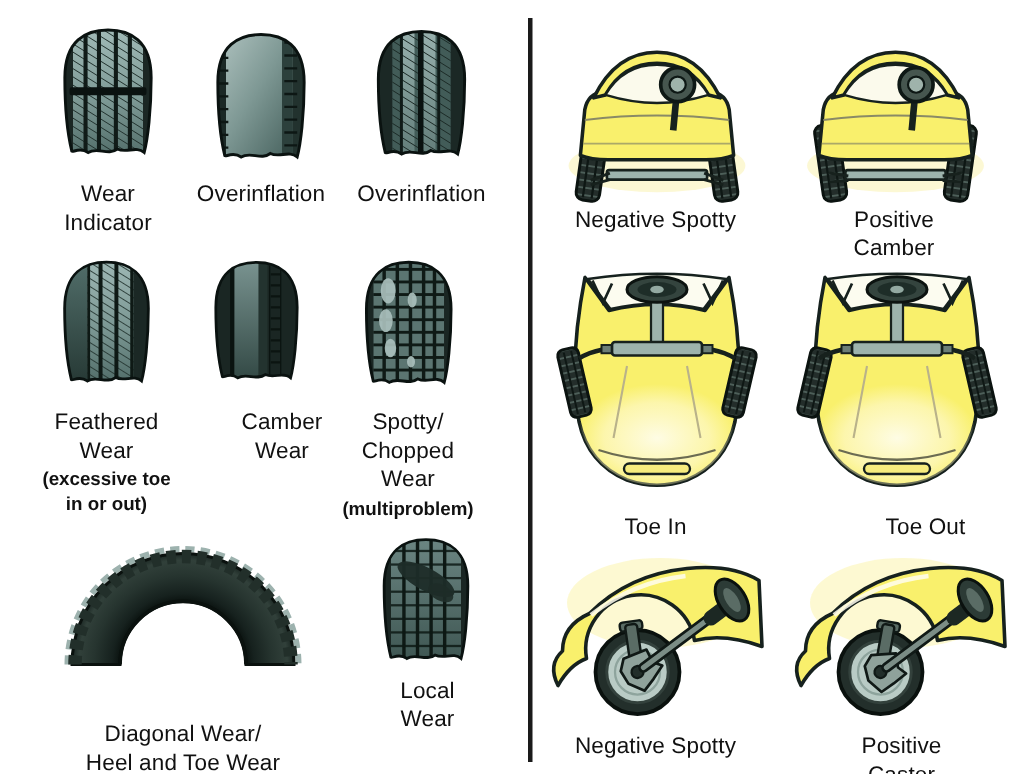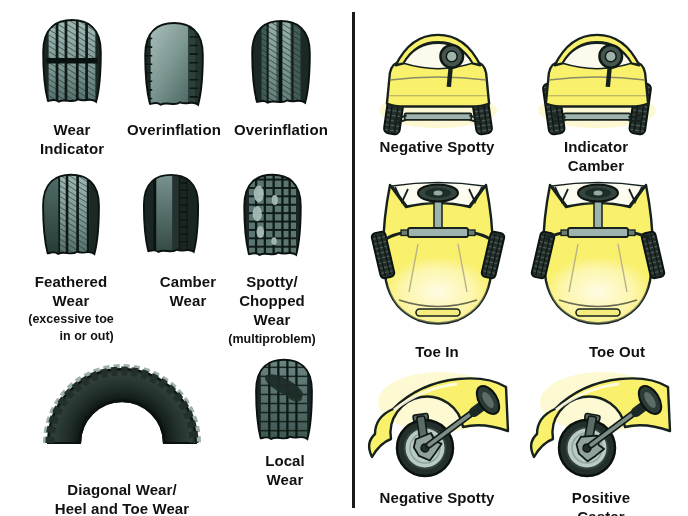--- a/index.html
+++ b/index.html
@@ -1,22 +1,22 @@
 <!DOCTYPE html>
 <html><head>
 <meta charset="utf-8">
 <title>Diagram</title>
 <style>
   html,body{margin:0;padding:0;background:#ffffff;}
   .stage{position:relative;width:688px;height:516px;background:#ffffff;overflow:hidden;
          font-family:"Liberation Sans","DejaVu Sans",sans-serif;}
   .fig{position:absolute;margin:0;padding:0;line-height:0;}
   .lbl{position:absolute;transform:translateX(-50%);text-align:center;color:#111111;
-       font-weight:bold;font-size:15px;line-height:19px;white-space:pre-line;letter-spacing:0.1px;}
-  .sub{position:absolute;transform:translateX(-50%);text-align:right;color:#111111;
+       font-weight:normal;font-size:15px;line-height:19px;white-space:pre-line;letter-spacing:0.1px;}
+  .sub{position:absolute;transform:translateX(-50%);text-align:center;color:#111111;
        font-weight:bold;font-size:12.5px;line-height:17px;white-space:pre-line;}
   .divider{position:absolute;left:352px;top:12px;width:2.5px;height:496px;background:#1a1a1a;}
 </style>
 </head>
 <body>
 
 <div class="stage">
 
   <section>
 
@@ -501,20 +501,20 @@
           <line x1="120" y1="46" x2="112" y2="52" stroke="#1c2823" stroke-width="10" stroke-linecap="round"></line>
         </g>
         <g transform="rotate(-32 126 40)">
           <ellipse cx="126" cy="40" rx="9" ry="15.5" fill="#2c3b36" stroke="#0a110e" stroke-width="2"></ellipse>
           <ellipse cx="126" cy="40" rx="4" ry="9" fill="#5a6c65"></ellipse>
         </g>
       </svg>
     </figure>
 
     <div class="lbl" style="left:437px;top:137px">Negative Spotty</div>
-    <div class="lbl" style="left:596px;top:137px">Indicator Camber</div>
+    <div class="lbl" style="left:596px;top:137px">Positive Camber</div>
     <div class="lbl" style="left:437px;top:342px">Toe In</div>
     <div class="lbl" style="left:617px;top:342px">Toe Out</div>
     <div class="lbl" style="left:437px;top:488px">Negative Spotty</div>
     <div class="lbl" style="left:601px;top:488px">Positive Caster</div>
   </section>
 
 </div>
 
 </body></html>

